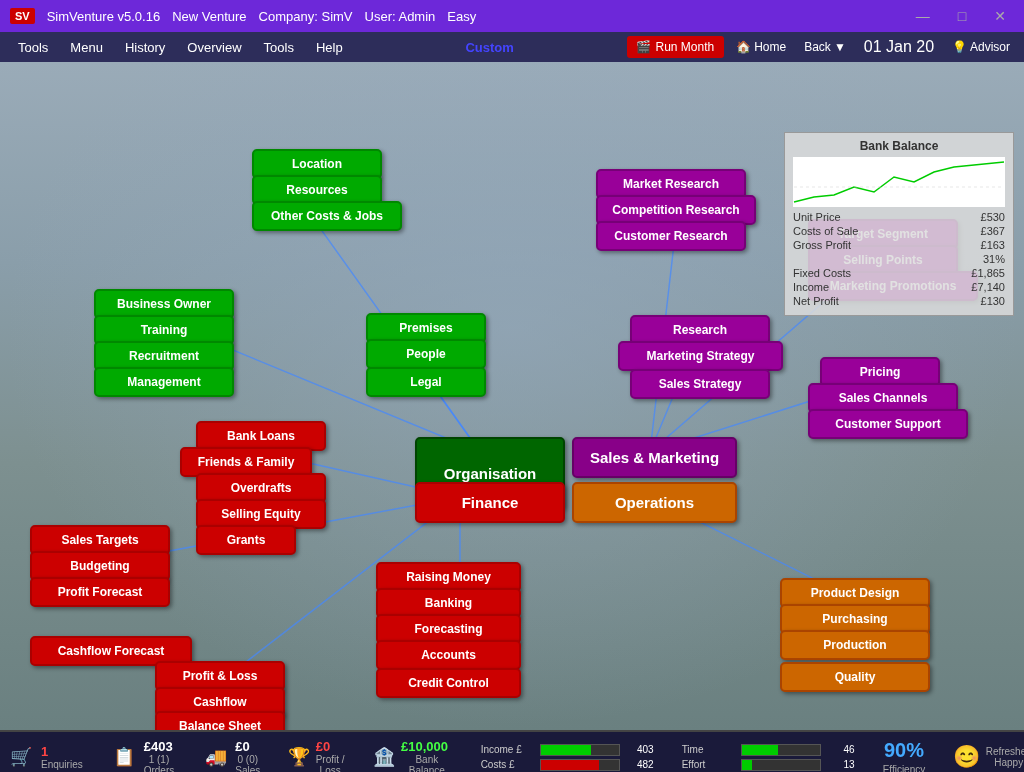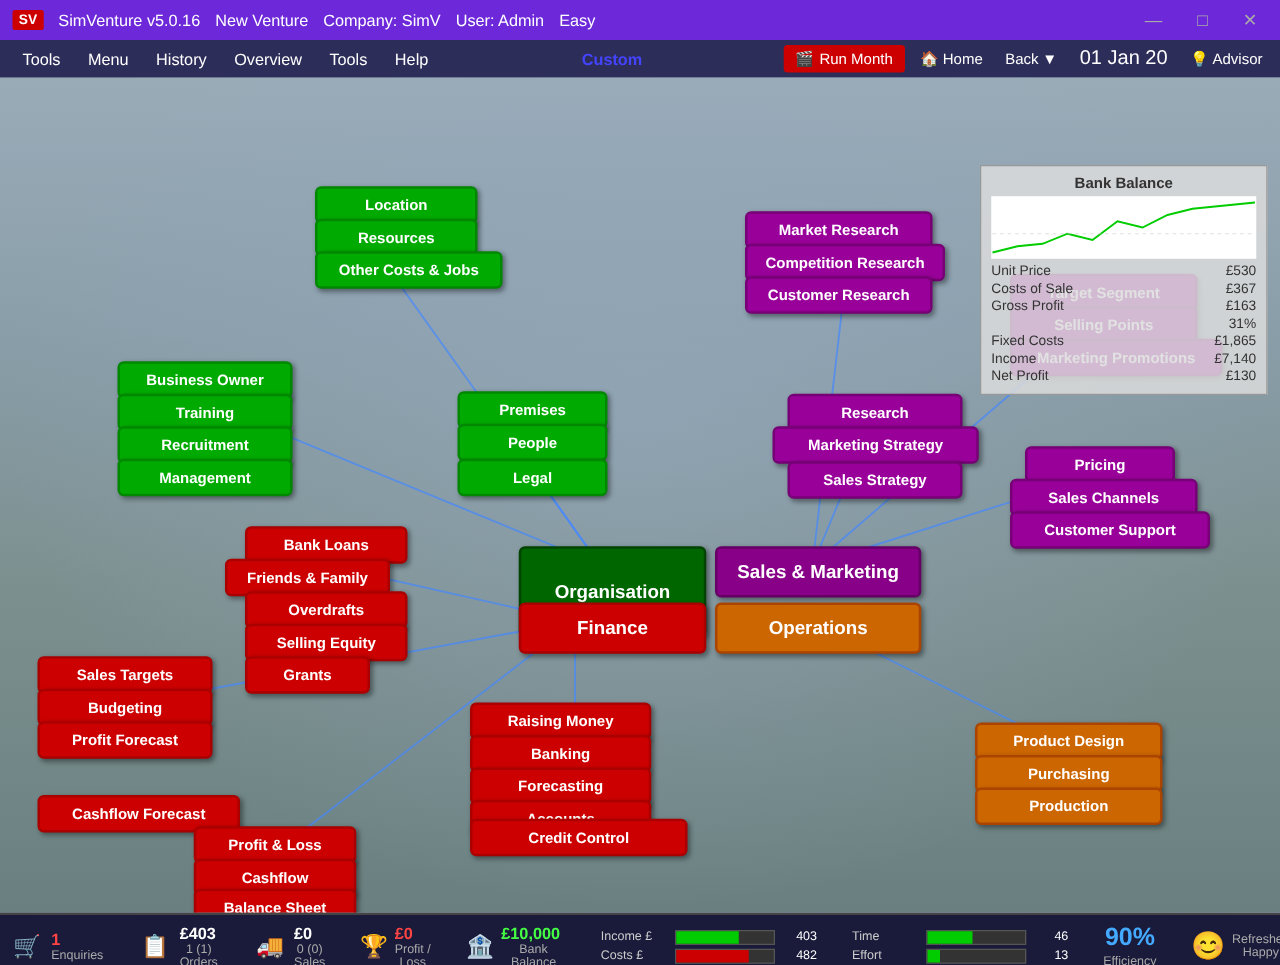--- a/index.html
+++ b/index.html
@@ -373,25 +373,26 @@
   <button class="node node-red" style="top:541px;left:30px;width:162px;margin-top:33px;">Cashflow Forecast</button>
 
   <button class="node node-red" style="top:599px;left:155px;width:130px;">Profit &amp; Loss</button>
   <button class="node node-red" style="top:625px;left:155px;width:130px;">Cashflow</button>
   <button class="node node-red" style="top:649px;left:155px;width:130px;">Balance Sheet</button>
 
   <button class="node node-red" style="top:500px;left:376px;width:145px;">Raising Money</button>
   <button class="node node-red" style="top:526px;left:376px;width:145px;">Banking</button>
   <button class="node node-red" style="top:552px;left:376px;width:145px;">Forecasting</button>
   <button class="node node-red" style="top:578px;left:376px;width:145px;">Accounts</button>
-  <button class="node node-red" style="top:593px;left:376px;width:174px;text-align:center;">Credit Control</button>
+  <button class="node node-red" style="top:606px;left:376px;width:145px;text-align:center;">Credit Control</button>
 
   <button class="node node-orange" style="top:516px;left:780px;width:150px;">Product Design</button>
   <button class="node node-orange" style="top:542px;left:780px;width:150px;">Purchasing</button>
   <button class="node node-orange" style="top:568px;left:780px;width:150px;">Production</button>
+  <button class="node node-orange" style="top:600px;left:780px;width:150px;">Quality</button>
 
   <button class="node node-dark-green" style="top:375px;left:415px;width:150px;">Organisation</button>
   <button class="node node-finance" style="top:420px;left:415px;width:150px;">Finance</button>
   <button class="node node-sales-mkt" style="top:375px;left:572px;width:165px;">Sales &amp; Marketing</button>
   <button class="node node-operations" style="top:420px;left:572px;width:165px;">Operations</button>
 
   <div id="chart-area">
     <div class="chart-title">Bank Balance</div>
     <div class="chart-bar-area">
       <svg width="100%" height="100%" viewBox="0 0 210 50">

